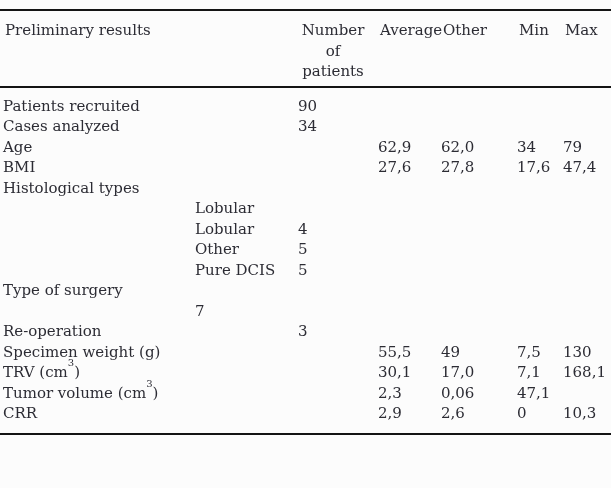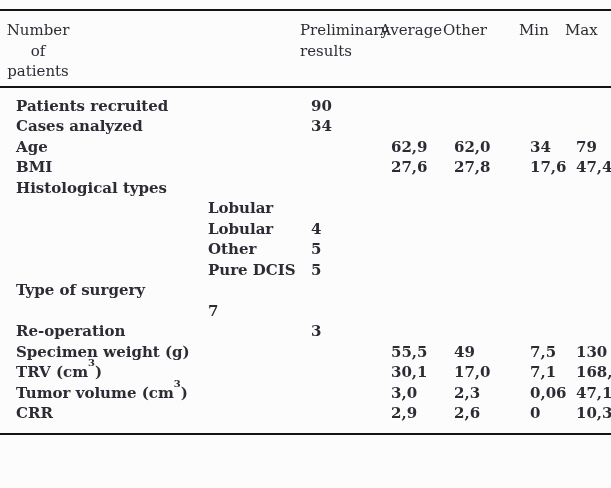--- a/index.html
+++ b/index.html
@@ -32,23 +32,22 @@
     line-height: 20.5px;
   }
   .header-block {
     padding: 9px 0 4px 5px;
     box-sizing: border-box;
   }
   .header-block .row {
     grid-template-columns: 295px 80px 63px 76px 46px 1fr;
   }
   .body-block {
-    padding: 8px 0 9px 16px;
+    padding: 8px 0 9px 3px;
     box-sizing: border-box;
-    font-weight: bold;
   }
   .cell {
     line-height: 20.5px;
     min-height: 1px;
   }
   .cell.sub {
     white-space: pre-wrap;
   }
   .nhead {
     width: 66px;
@@ -63,24 +62,24 @@
 </style>
 </head>
 <body>
 
 <div class="table-wrap">
 
   <div class="rule"></div>
 
   <div class="header-block">
     <div class="row">
+      <div class="cell">Preliminary results</div>
       <div class="cell">
         <div class="nhead">Number of patients</div>
       </div>
-      <div class="cell">Preliminary results</div>
       <div class="cell">Average</div>
       <div class="cell">Other</div>
       <div class="cell">Min</div>
       <div class="cell">Max</div>
     </div>
   </div>
 
   <div class="rule"></div>
 
   <div class="body-block">
@@ -221,21 +220,20 @@
       <div class="cell">30,1</div>
       <div class="cell">17,0</div>
       <div class="cell">7,1</div>
       <div class="cell">168,1</div>
     </div>
 
     <div class="row">
       <div class="cell label"><span>Tumor volume (cm</span><sup class="cube">3</sup><span>)</span></div>
       <div class="cell sub"></div>
       <div class="cell"></div>
-      <div class="cell">3,0</div>
       <div class="cell">2,3</div>
       <div class="cell">0,06</div>
       <div class="cell">47,1</div>
     </div>
 
     <div class="row">
       <div class="cell label">CRR</div>
       <div class="cell sub"></div>
       <div class="cell"></div>
       <div class="cell">2,9</div>

